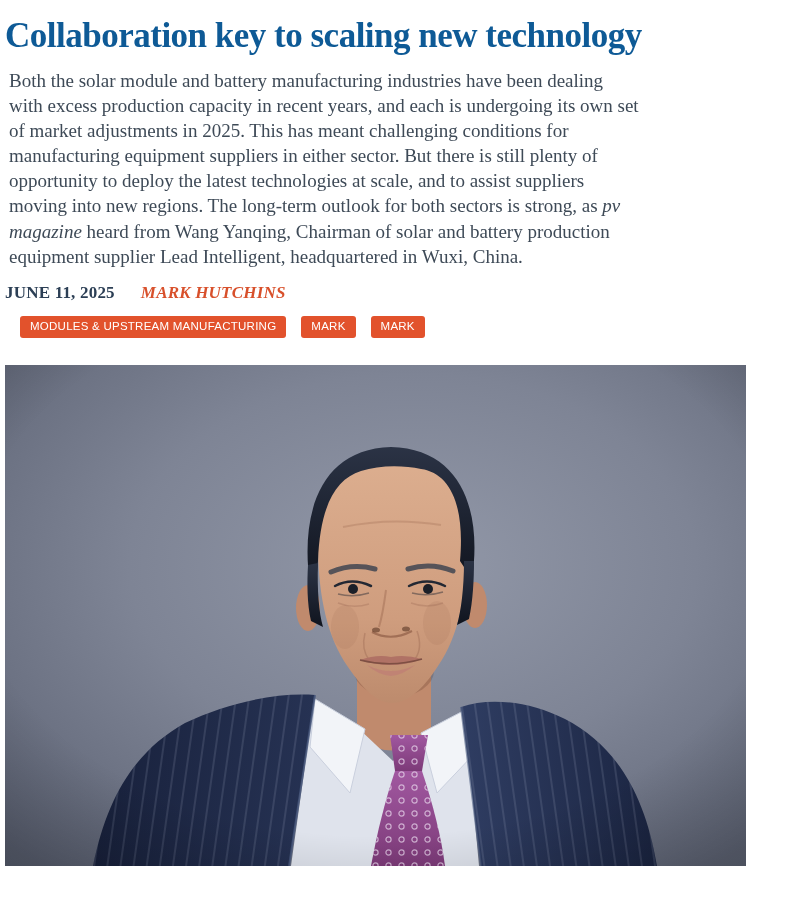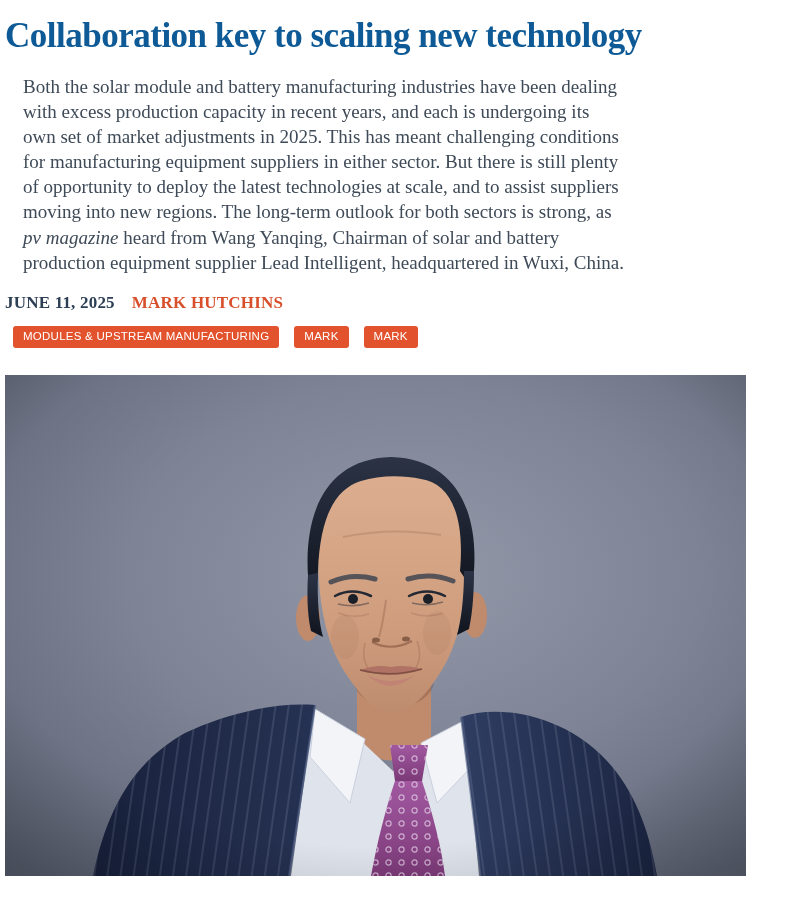--- a/index.html
+++ b/index.html
@@ -22,43 +22,44 @@
     line-height: 1.14;
     letter-spacing: -0.5px;
     color: #0e5a96;
     margin: 10px 0 12px 0;
     max-width: 680px;
   }
   .intro {
     font-size: 19px;
     line-height: 1.322;
     color: #3e4a57;
-    margin: 18px;
+    margin: 4px;
     max-width: 741px;
   }
   .intro .mag { font-style: italic; }
   .byline {
     display: flex;
-    gap: 17px;
+    gap: 26px;
     align-items: flex-end;
     margin: 14px 0 13px 0;
     font-size: 17px;
     font-weight: 700;
     letter-spacing: 0.2px;
   }
   .byline .date { color: #2c3f55; }
   .byline .author {
     color: #d8502b;
     text-decoration: none;
     cursor: pointer;
+    font-style: italic;
   }
   .tags {
     display: flex;
     gap: 15px;
-    margin: 0 0 27px 8px;
+    margin: 0 0 27px 15px;
   }
   .tag {
     display: inline-block;
     background: #e2522c;
     color: #ffffff;
     font-family: "Liberation Sans", sans-serif;
     font-size: 11.5px;
     line-height: 1;
     letter-spacing: 0.25px;
     padding: 5px 10px 6px 10px;

